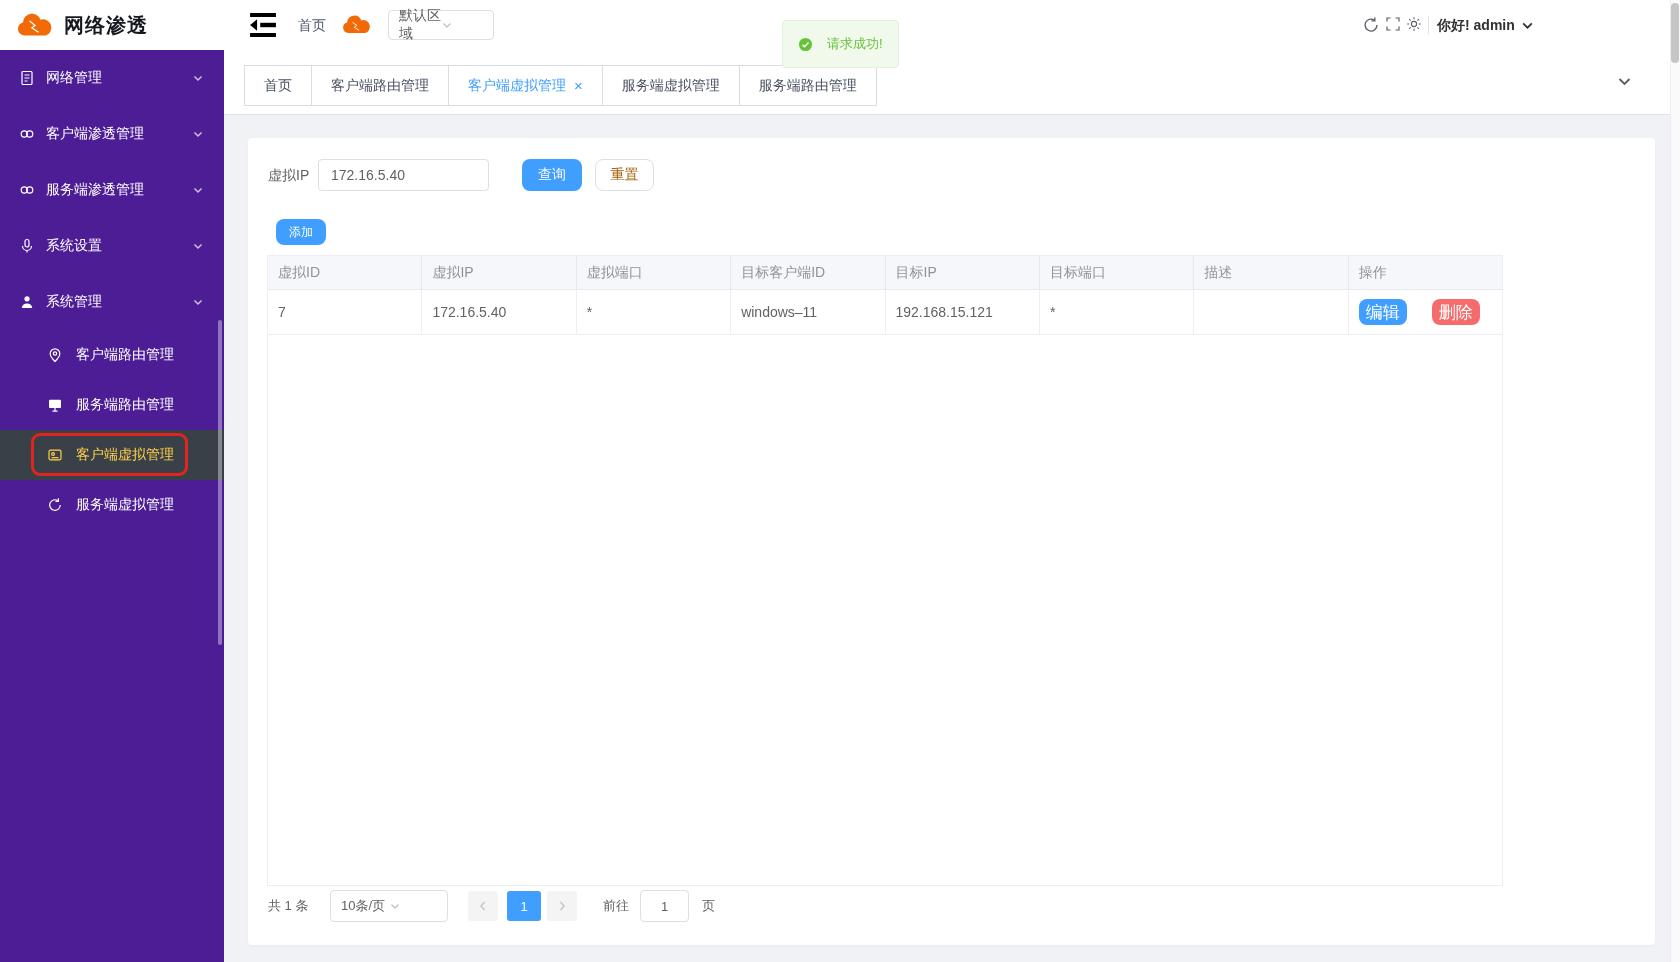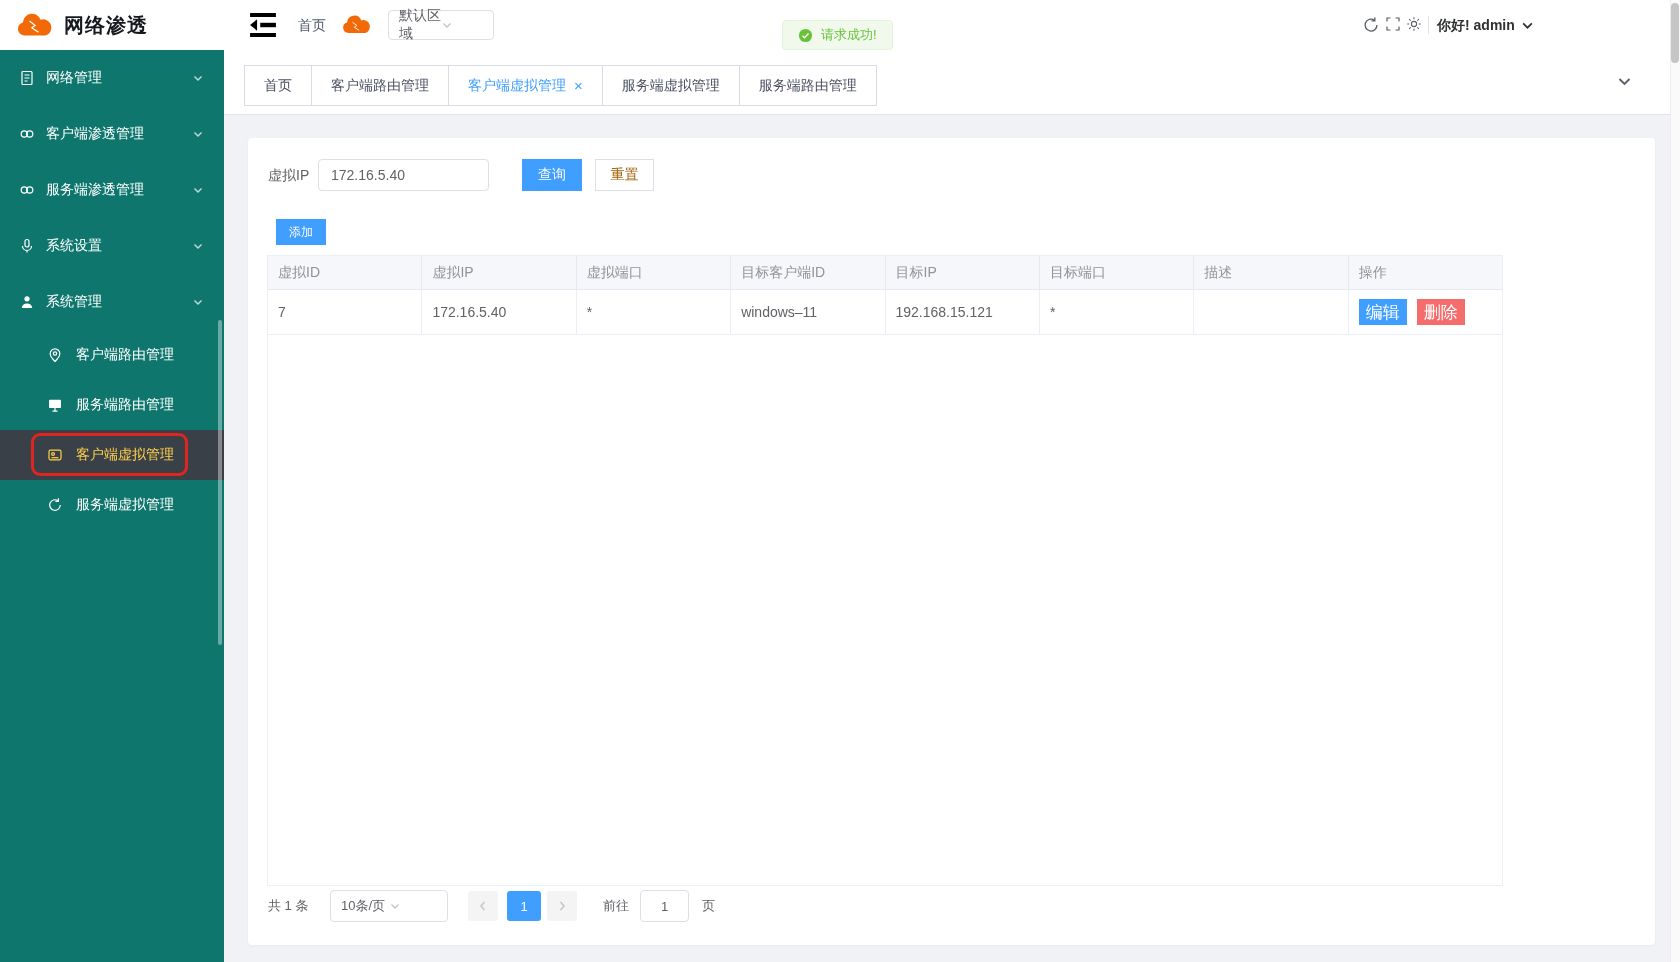--- a/index.html
+++ b/index.html
@@ -1,20 +1,20 @@
 <!DOCTYPE html>
 <html><head>
 <meta charset="utf-8">
 <style>
   *{margin:0;padding:0;box-sizing:border-box}
   html,body{width:1680px;height:962px}
   body{font-family:"Liberation Sans","DejaVu Sans",sans-serif;position:relative;overflow:hidden;background:#f0f2f5;font-size:14px;color:#606266}
 
   
-  .sidebar{position:absolute;left:0;top:0;width:224px;height:962px;background:#0f766e;z-index:6}
+  .sidebar{position:absolute;left:0;top:0;width:224px;height:962px;background:#4c1d95;z-index:6}
   .logo{height:50px;background:#fff;display:flex;align-items:center;padding-left:14px}
   .logo-title{font-size:20px;font-weight:bold;color:#15191e;margin-left:10px;letter-spacing:1px}
   .menu-item{height:56px;display:flex;align-items:center;padding:0 20px 0 18px;color:#fff;cursor:pointer}
   .mi-icon{width:18px;height:18px;display:flex;align-items:center;justify-content:center;color:#fff;flex:none}
   .mi-label{margin-left:10px;flex:1;white-space:nowrap}
   .mi-caret{color:rgba(255,255,255,.75);display:flex}
   .mi-caret.up svg{transform:rotate(180deg)}
   .sub-item{height:50px;display:flex;align-items:center;padding-left:46px;color:#fff;position:relative;cursor:pointer}
   .sub-item .mi-label{margin-left:12px;flex:none}
   .sub-item.active{background:#3a4047;color:#ffd04b}
@@ -28,55 +28,55 @@
   .crumb{position:absolute;left:74px;top:0;height:50px;line-height:50px;color:#515a6e;cursor:pointer}
   .nav-cloud{position:absolute;left:116px;top:14px;width:34px;height:23px}
   .region{position:absolute;left:164px;top:10px;width:106px;height:30px;border:1px solid #dcdfe6;border-radius:4px;display:flex;align-items:center;padding:0 10px;color:#606266;cursor:pointer;background:#fff}
   .region span{flex:1}
   .tb-icon{position:absolute;top:16px;width:18px;height:18px;color:#5a5e66;cursor:pointer;display:flex}
   .tb-divider{position:absolute;left:1204px;top:16px;width:1px;height:18px;background:#e0e3e8}
   .greeting{position:absolute;left:1213px;top:0;height:50px;line-height:50px;font-weight:bold;color:#303133;cursor:pointer;display:flex;align-items:center;gap:6px}
   .greeting .mi-caret{color:#303133}
 
   
-  .toast{position:absolute;left:782px;top:20px;height:30px;background:#f0f9eb;border:1px solid #e1f3d8;border-radius:4px;display:flex;align-items:center;gap:8px;padding:0 15px;z-index:9}
+  .toast{position:absolute;left:782px;top:20px;height:48px;background:#f0f9eb;border:1px solid #e1f3d8;border-radius:4px;display:flex;align-items:center;gap:14px;padding:0 15px;z-index:9}
   .toast span{color:#67c23a;font-size:13px}
 
   
   .tabstrip{position:absolute;left:224px;top:50px;right:0;height:65px;background:#fff;border-bottom:1px solid #dfe4ea;z-index:3}
   .tabs{position:absolute;left:20px;top:15px;display:flex}
   .tab{height:41px;padding:0 19px;border:1px solid #d8dce5;margin-right:-1px;background:#fff;color:#495060;display:flex;align-items:center;cursor:pointer;white-space:nowrap}
   .tab.active{color:#409eff}
   .tab-close{margin-left:8px;color:#409eff;font-size:15px;line-height:1;cursor:pointer}
   .tab-more{position:absolute;right:48px;top:24px;color:#5a5e66;display:flex;cursor:pointer}
 
   
   .content{position:absolute;left:224px;top:115px;right:0;bottom:0;background:#f0f2f5}
   .card{position:absolute;left:24px;top:23px;width:1407px;height:807px;background:#fff;border-radius:4px;box-shadow:0 1px 3px rgba(0,0,0,.04)}
 
   .search-label{position:absolute;left:20px;top:21px;height:32px;line-height:32px;color:#606266}
   .search-input{position:absolute;left:70px;top:21px;width:171px;height:32px;border:1px solid #dcdfe6;border-radius:4px;padding:0 12px;font-size:14px;color:#606266;outline:none;font-family:inherit}
-  .btn{display:flex;align-items:center;justify-content:center;border-radius:0;border:none;cursor:pointer;font-family:Liberation Sans, sans-serif}
+  .btn{display:flex;align-items:center;justify-content:center;border-radius:8px;border:none;cursor:pointer;font-family:Liberation Sans, sans-serif}
   .btn-primary{background:#409eff;color:#fff}
   .btn-plain{background:#fff;border:1px solid #dcdfe6;color:#a16207}
   .btn-danger{background:#f56c6c;color:#fff}
   .q-btn{position:absolute;left:274px;top:21px;width:60px;height:32px;font-size:14px}
   .r-btn{position:absolute;left:347px;top:21px;width:59px;height:32px;font-size:14px}
   .add-btn{position:absolute;left:28px;top:81px;width:50px;height:26px;font-size:12px}
 
   
   .table{position:absolute;left:19px;top:117px;width:1236px;height:631px;border:1px solid #ebeef5;background:#fff}
   .thead{display:flex;height:34px;background:#f5f7fa;border-bottom:1px solid #e6e9f0}
   .th{flex:1;display:flex;align-items:center;padding-left:10px;color:#909399;border-right:1px solid #e6e9f0;overflow:hidden;white-space:nowrap}
   .th:last-child{border-right:none}
   .trow{display:flex;height:45px;border-bottom:1px solid #ebeef5}
   .td{flex:1;display:flex;align-items:center;padding-left:10px;color:#606266;border-right:1px solid #ebeef5;overflow:hidden;white-space:nowrap}
   .td:last-child{border-right:none}
   .act-btn{width:48px;height:26px;font-size:17px}
-  .act-btn + .act-btn{margin-left:10px}
+  .act-btn + .act-btn{margin-left:25px}
 
   
   .pager{position:absolute;left:20px;top:752px;height:32px;width:1360px;font-size:13px;color:#606266}
   .pg-total{position:absolute;left:0;top:0;line-height:32px}
   .pg-size{position:absolute;left:62px;top:0;width:118px;height:32px;border:1px solid #dcdfe6;border-radius:4px;display:flex;align-items:center;padding:0 10px;cursor:pointer;background:#fff}
   .pg-size span{flex:1}
   .pg-btn{position:absolute;top:1px;width:30px;height:30px;background:#f4f4f5;border-radius:3px;display:flex;align-items:center;justify-content:center;color:#c0c4cc;cursor:pointer}
   .pg-prev{left:200px}
   .pg-next{left:279px}
   .pg-cur{position:absolute;left:239px;top:1px;width:34px;height:30px;background:#409eff;color:#fff;border-radius:3px;display:flex;align-items:center;justify-content:center;cursor:pointer}

